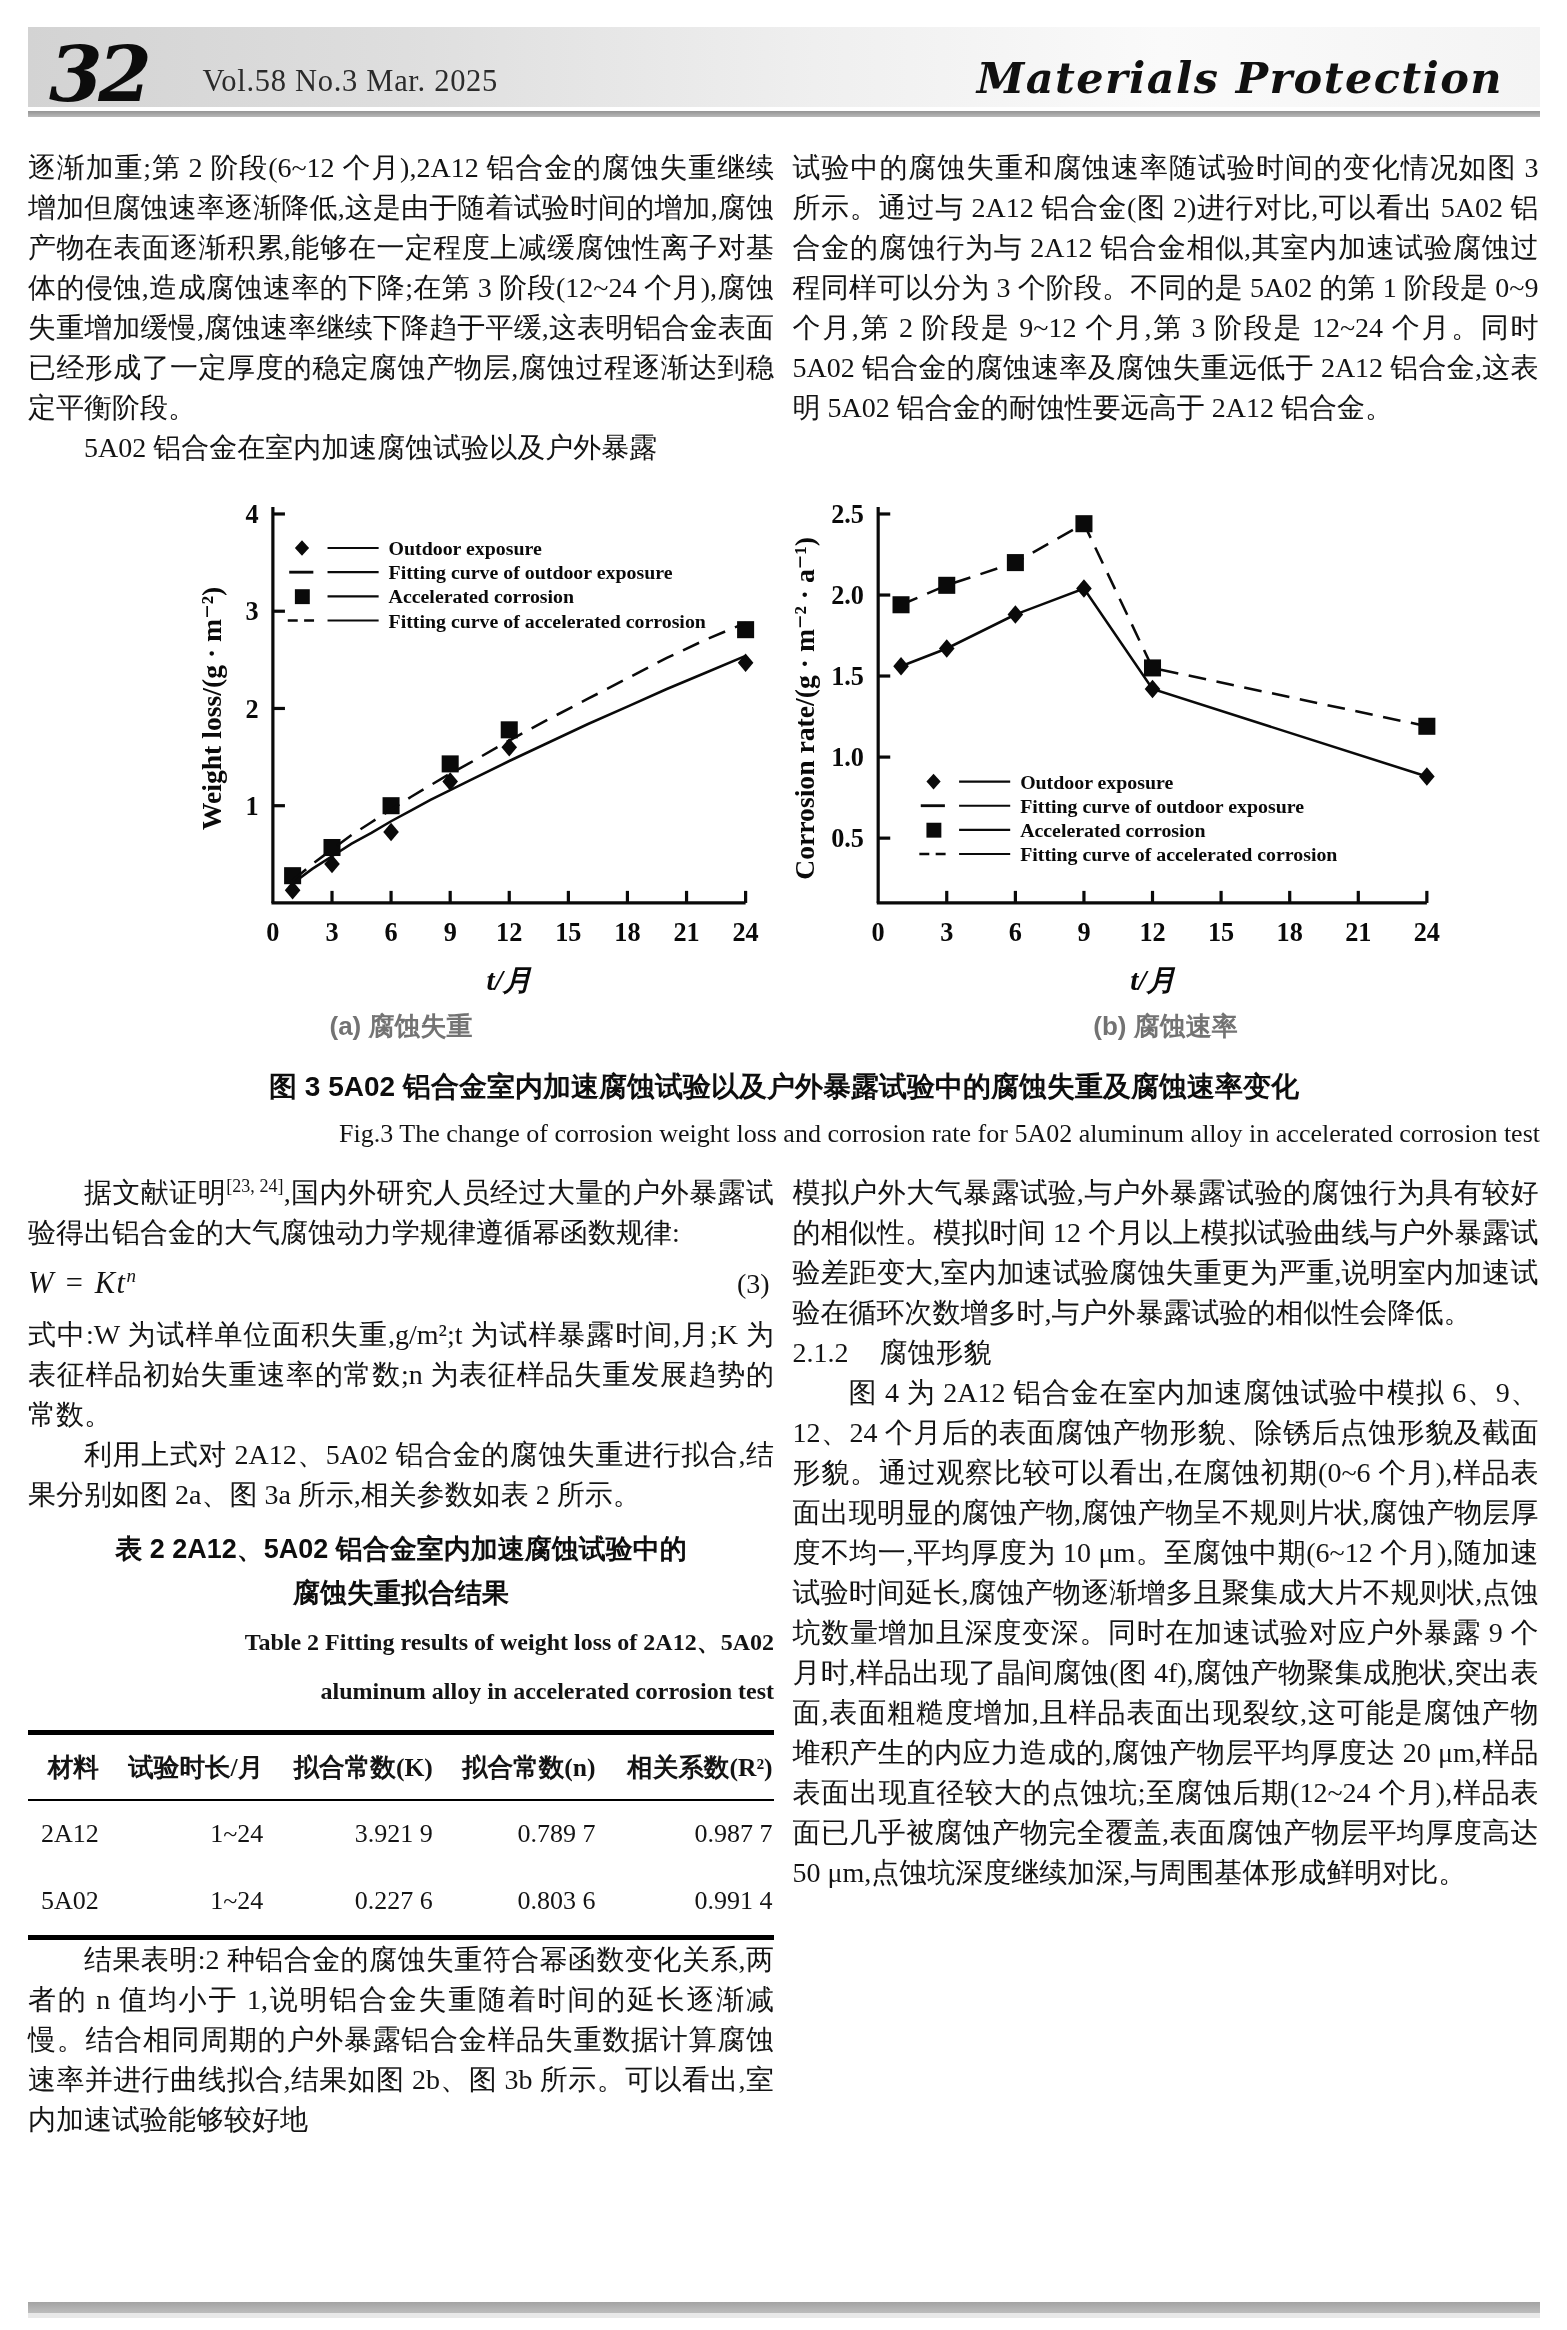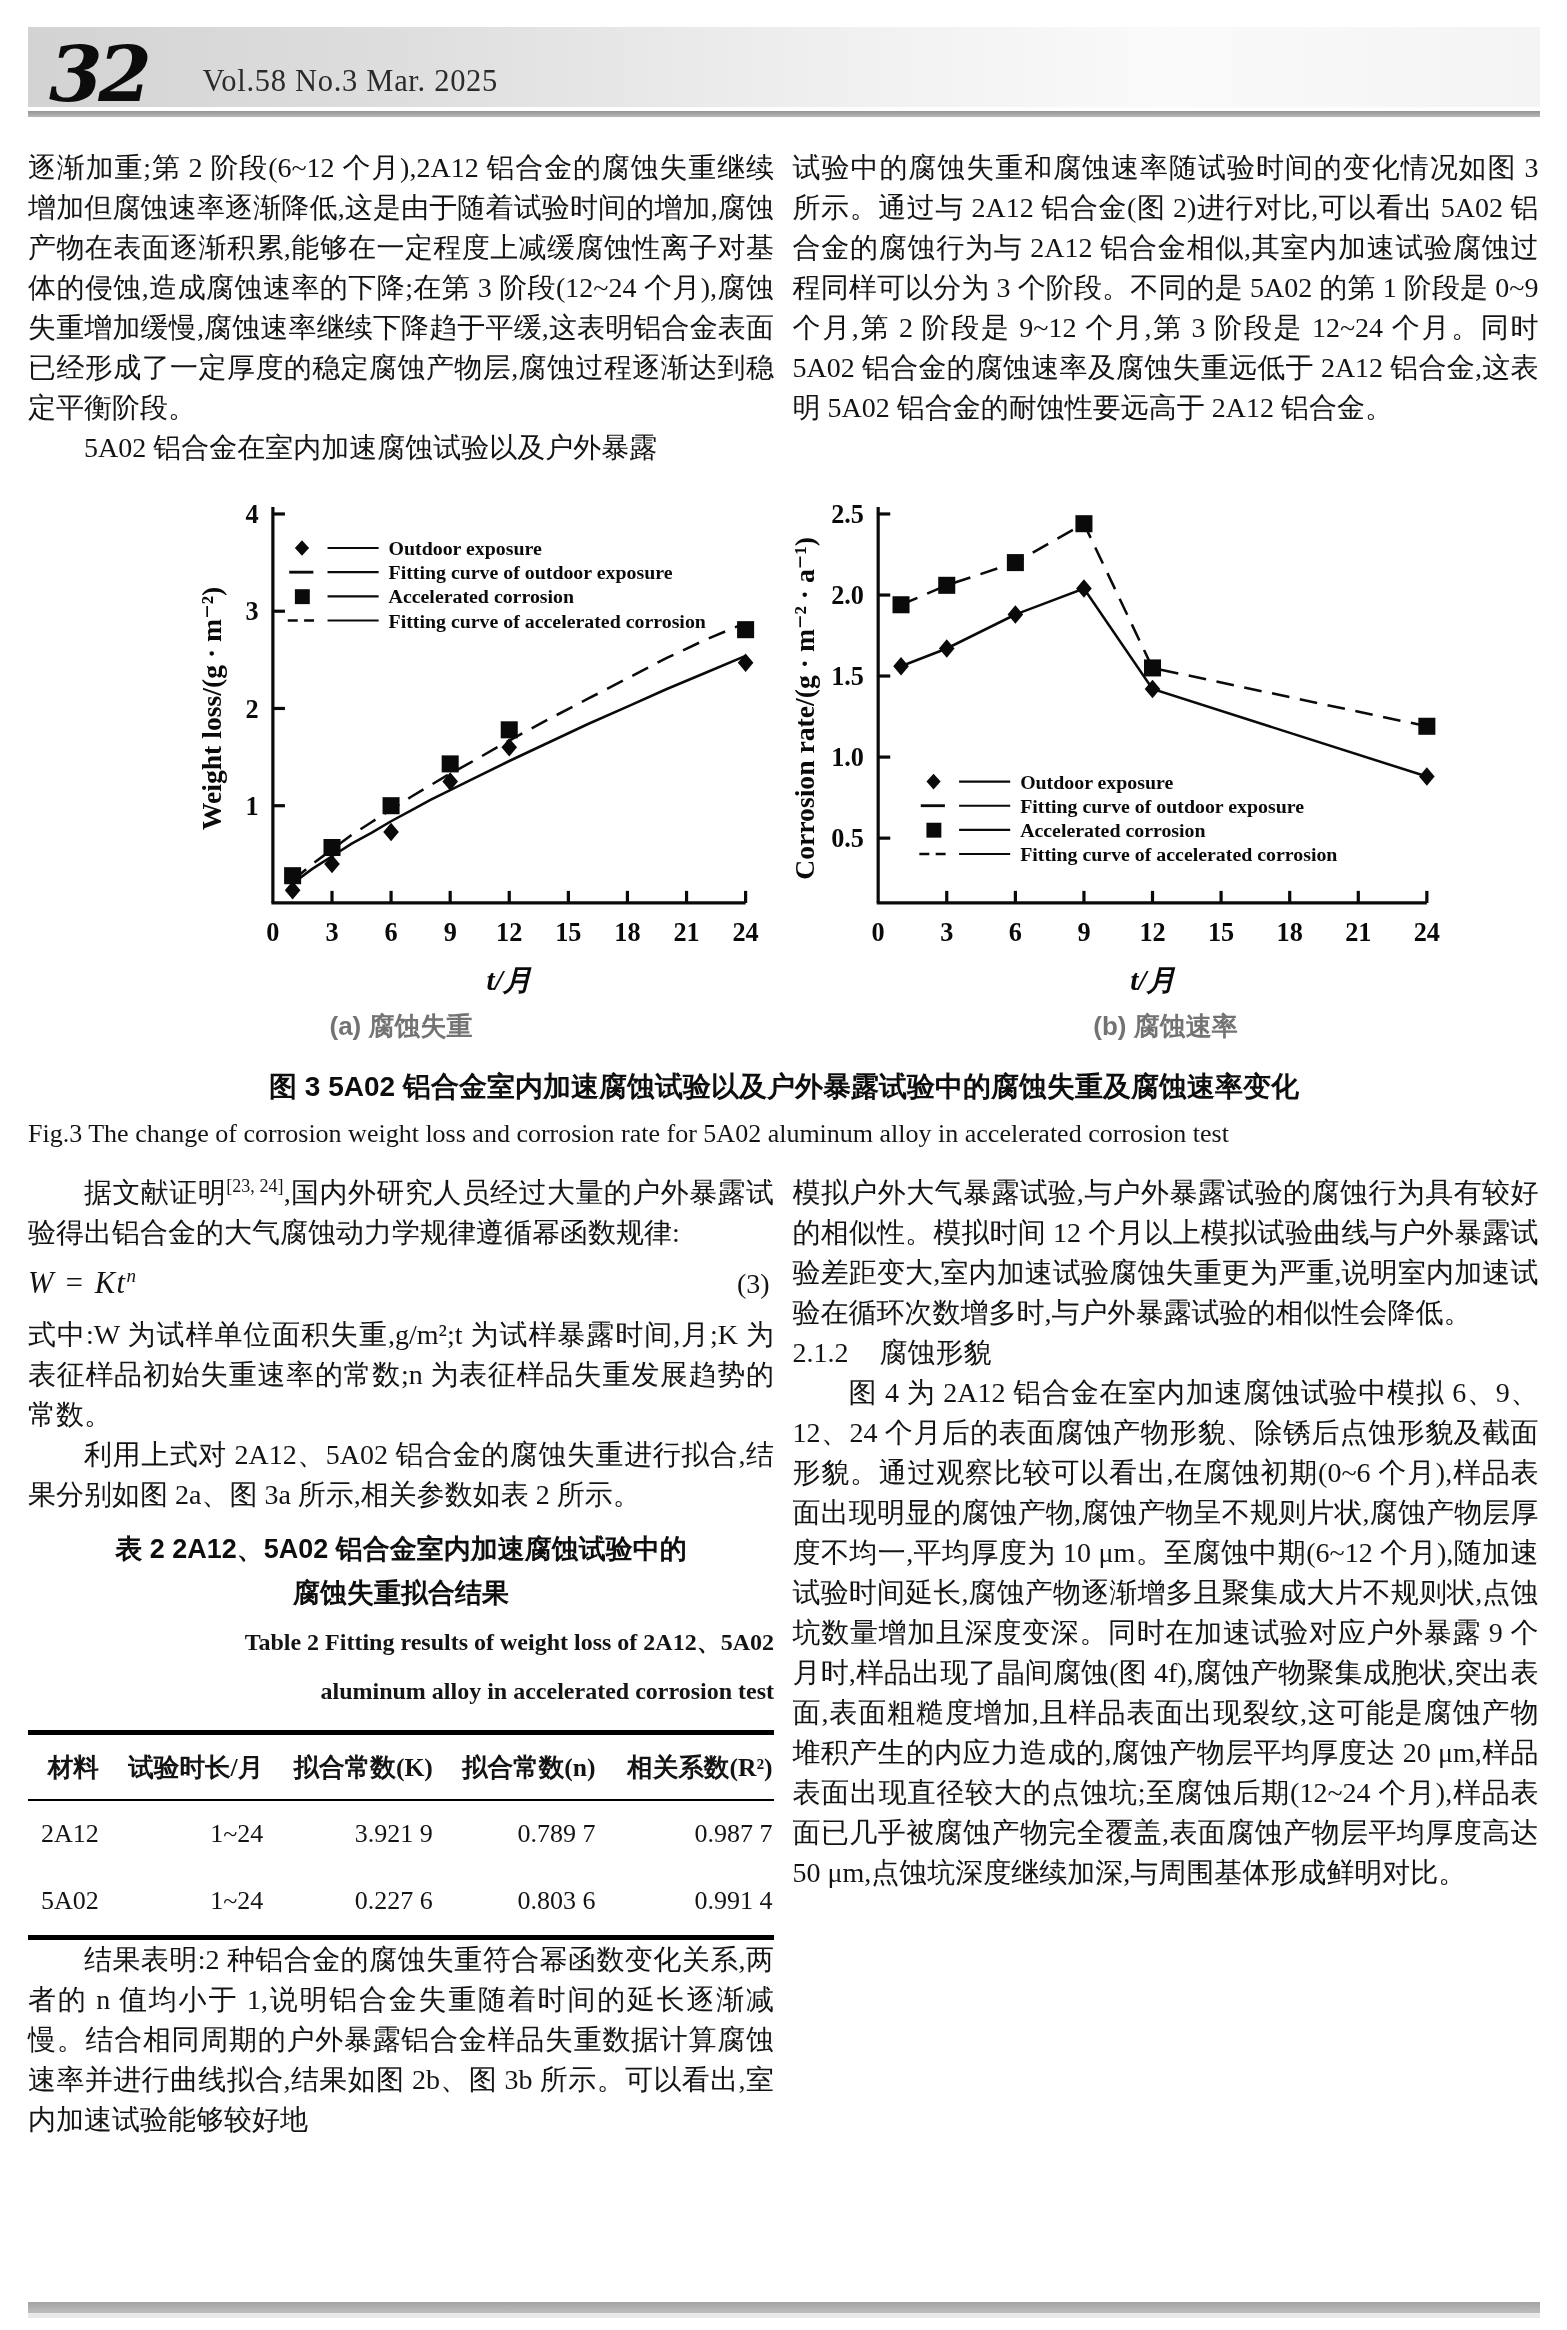--- a/index.html
+++ b/index.html
@@ -48,21 +48,21 @@
   .chart-svg svg{display:block;}
   .subcap{
     font-family:"Liberation Sans","DejaVu Sans",sans-serif;
     font-weight:bold;font-size:26px;margin-top:2.8px;color:#737373;
   }
   .figcap-cn{
     text-align:center;margin-top:24px;
     font-family:"Liberation Sans","DejaVu Sans",sans-serif;
     font-weight:bold;font-size:28px;color:#0e0e0e;
   }
-  .figcap-en{text-align:left;margin-top:12.8px;font-size:26px;color:#141414;}
+  .figcap-en{text-align:right;margin-top:12.8px;font-size:26px;color:#141414;}
   
   .equation{position:relative;text-align:left;margin:8.5px 0;font-size:30.5px;line-height:45px;}
   .eq-body{font-style:italic;letter-spacing:1.4px;}
   .eq-sup{font-style:italic;font-size:19px;vertical-align:super;line-height:0;}
   .eq-num{position:absolute;right:4.3px;top:0;font-size:28px;}
   
   .tblblock{margin-top:12.8px;}
   .tbl-title-cn{
     text-align:center;font-family:"Liberation Sans","DejaVu Sans",sans-serif;
     font-weight:bold;font-size:27px;line-height:44px;color:#0e0e0e;
@@ -90,20 +90,21 @@
 </style>
 </head>
 <body>
 
 <div class="page">
 
   <div>
     <div class="band">
       <div class="pageno">32</div>
       <div class="volinfo">Vol.58 No.3 Mar. 2025</div>
+      <div class="journal">Materials Protection</div>
     </div>
     <div class="header-rule"></div>
   </div>
 
   <div class="cols top">
     <div class="col">
       <p>逐渐加重;第 2 阶段(6~12 个月),2A12 铝合金的腐蚀失重继续增加但腐蚀速率逐渐降低,这是由于随着试验时间的增加,腐蚀产物在表面逐渐积累,能够在一定程度上减缓腐蚀性离子对基体的侵蚀,造成腐蚀速率的下降;在第 3 阶段(12~24 个月),腐蚀失重增加缓慢,腐蚀速率继续下降趋于平缓,这表明铝合金表面已经形成了一定厚度的稳定腐蚀产物层,腐蚀过程逐渐达到稳定平衡阶段。</p>
       <p class="indent">5A02 铝合金在室内加速腐蚀试验以及户外暴露</p>
     </div>
     <div class="col">

